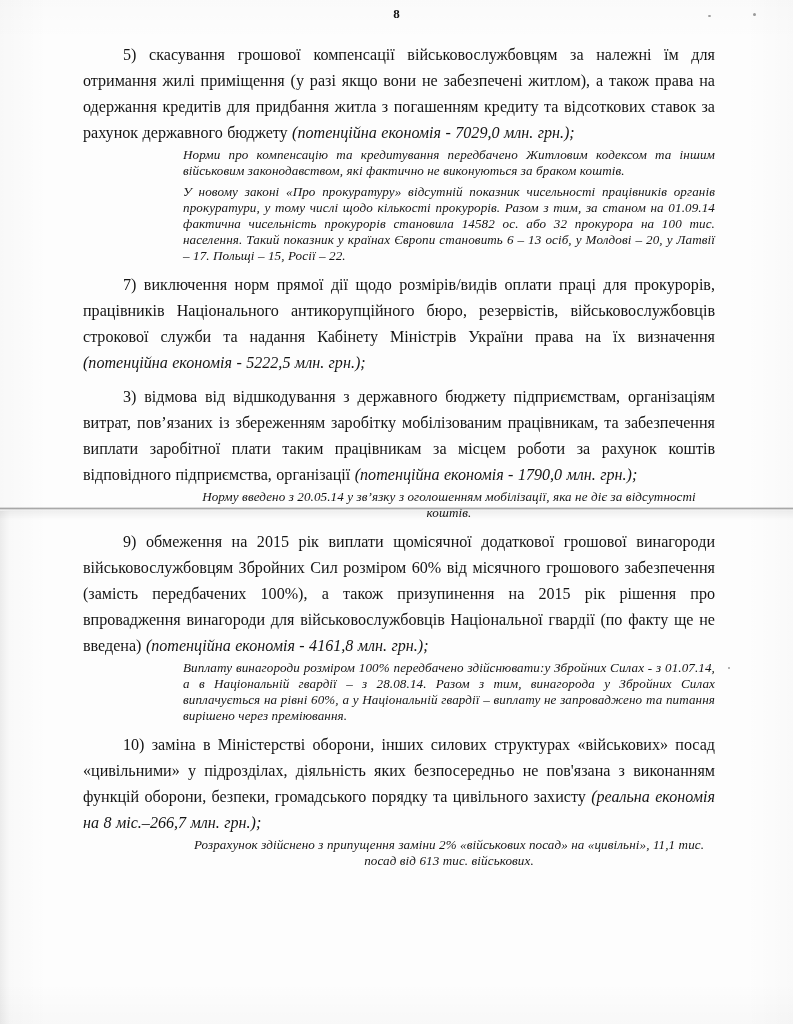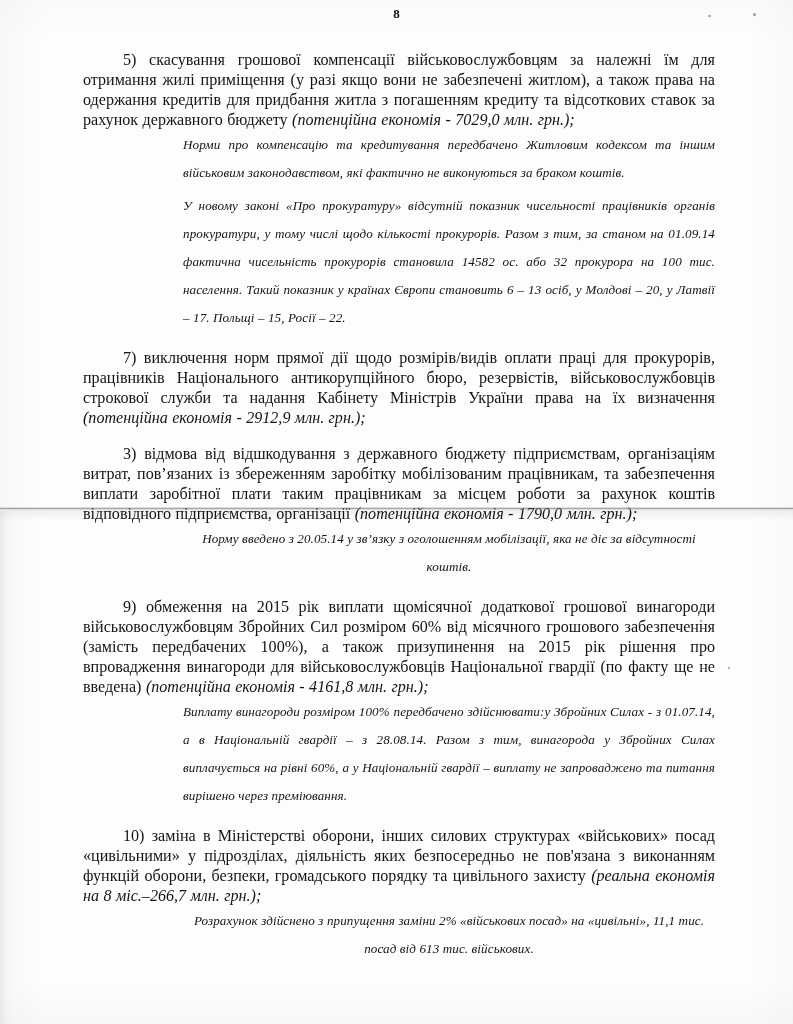--- a/index.html
+++ b/index.html
@@ -39,38 +39,38 @@
   
   .content {
     position: absolute;
     left: 83px;
     top: 38px;
     width: 632px;
   }
 
   
   .para {
-    margin: 12px 0 1px 0;
+    margin: 4px 0 1px 0;
     font-size: 16.1px;
-    line-height: 20px;
+    line-height: 26px;
     text-align: justify;
     text-indent: 40px;
     text-justify: inter-word;
     word-spacing: 0.4px;
   }
   .para .it {
     font-style: italic;
   }
 
   
   .note {
     margin: 1px 0 2px 0;
     padding-left: 100px;
     font-size: 13.1px;
-    line-height: 28px;
+    line-height: 16px;
     font-style: italic;
     text-align: justify;
     text-justify: inter-word;
     letter-spacing: 0.1px;
   }
   .note.tight {
     text-align: center;
   }
 
   
@@ -138,21 +138,21 @@
 
     <p class="para"><span>5) скасування грошової компенсації військовослужбовцям за належні їм для отримання жилі приміщення (у разі якщо вони не забезпечені житлом), а також права на одержання кредитів для придбання житла з погашенням кредиту та відсоткових ставок за рахунок державного бюджету </span><span class="it">(потенційна економія - 7029,0 млн. грн.);</span></p>
     <p class="note">Норми про компенсацію та кредитування передбачено Житловим кодексом та іншим військовим законодавством, які фактично не виконуються за браком коштів.</p>
 
     <div class="gap-a"></div>
 
     <p class="note">У новому законі «Про прокуратуру» відсутній показник чисельності працівників органів прокуратури, у тому числі щодо кількості прокурорів. Разом з тим, за станом на 01.09.14 фактична чисельність прокурорів становила 14582 ос. або 32 прокурора на 100 тис. населення. Такий показник у країнах Європи становить 6 – 13 осіб, у Молдові – 20, у Латвії – 17. Польщі – 15, Росії – 22.</p>
 
     <div class="gap-a"></div>
 
-    <p class="para"><span>7) виключення норм прямої дії щодо розмірів/видів оплати праці для прокурорів, працівників Національного антикорупційного бюро, резервістів, військовослужбовців строкової служби та надання Кабінету Міністрів України права на їх визначення </span><span class="it">(потенційна економія - 2912,9 млн. грн.);</span></p>
+    <p class="para"><span>7) виключення норм прямої дії щодо розмірів/видів оплати праці для прокурорів, працівників Національного антикорупційного бюро, резервістів, військовослужбовців строкової служби та надання Кабінету Міністрів України права на їх визначення </span><span class="it">(потенційна економія - 5222,5 млн. грн.);</span></p>
 
     <div class="gap-b"></div>
 
     <p class="para"><span>3) відмова від відшкодування з державного бюджету підприємствам, організаціям витрат, пов’язаних із збереженням заробітку мобілізованим працівникам, та забезпечення виплати заробітної плати таким працівникам за місцем роботи за рахунок коштів відповідного підприємства, організації </span><span class="it">(потенційна економія - 1790,0 млн. грн.);</span></p>
     <p class="note tight">Норму введено з 20.05.14 у зв’язку з оголошенням мобілізації, яка не діє за відсутності коштів.</p>
 
     <div class="gap-a"></div>
 
     <p class="para"><span>9) обмеження на 2015 рік виплати щомісячної додаткової грошової винагороди військовослужбовцям Збройних Сил розміром 60% від місячного грошового забезпечення (замість передбачених 100%), а також призупинення на 2015 рік рішення про впровадження винагороди  для військовослужбовців Національної гвардії (по факту ще не введена) </span><span class="it">(потенційна економія  - 4161,8 млн. грн.);</span></p>
     <p class="note">Виплату винагороди розміром 100% передбачено здійснювати:у Збройних Силах - з 01.07.14, а в Національній гвардії – з 28.08.14. Разом з тим, винагорода у Збройних Силах виплачується на рівні 60%, а у Національній гвардії – виплату не запроваджено та питання вирішено через преміювання.</p>

